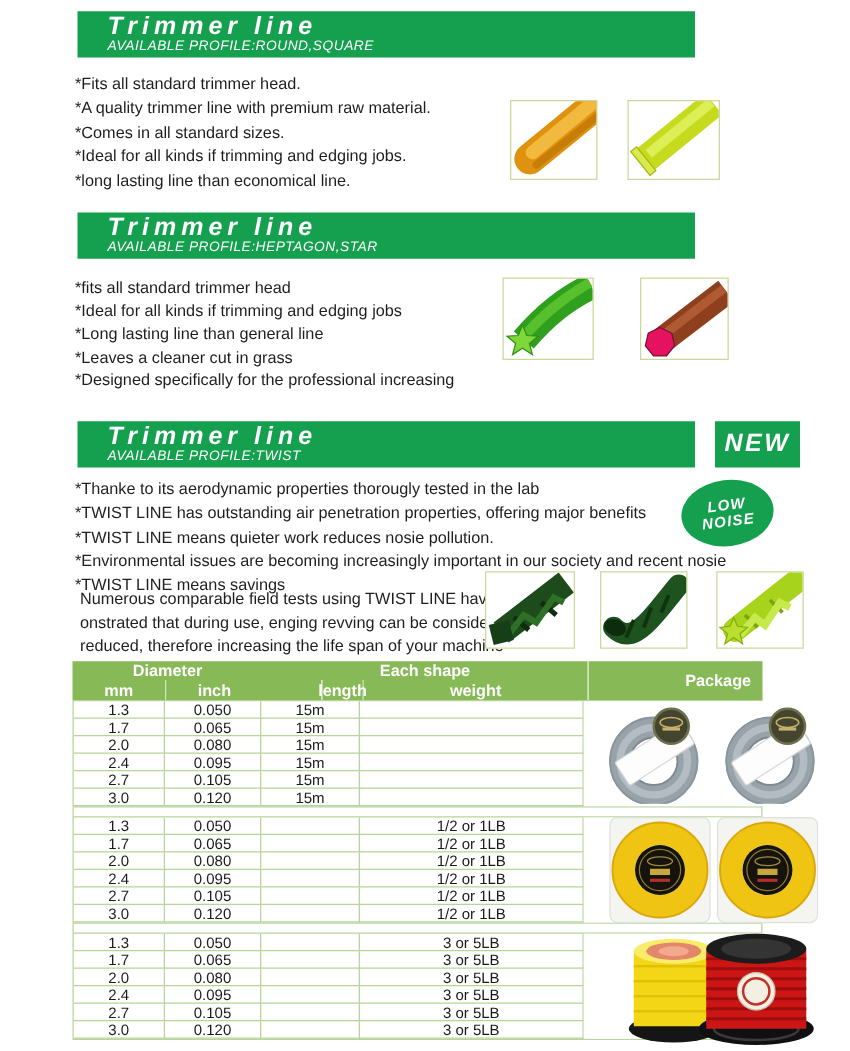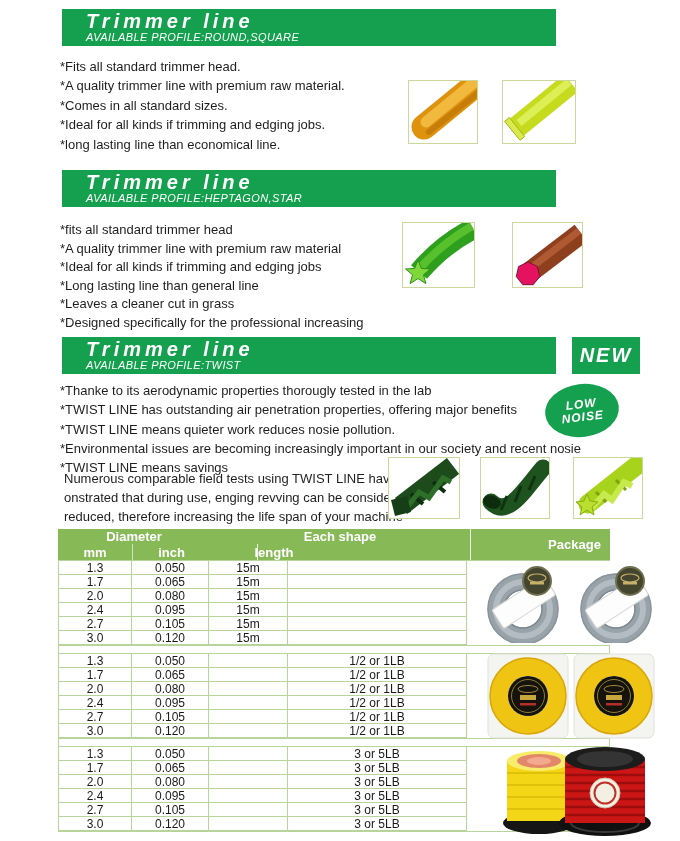--- a/index.html
+++ b/index.html
@@ -118,21 +118,20 @@
     </svg>
   </div>
 
   <div class="bar bar2">
     <div class="t">Trimmer line</div>
     <div class="s">AVAILABLE PROFILE:HEPTAGON,STAR</div>
   </div>
   <ul class="bullets b2">
 
   <li class="bullet">*fits all standard trimmer head</li>
-      <li class="bullet">*A quality trimmer line with premium raw material</li>
       <li class="bullet">*Ideal for all kinds if trimming and edging jobs</li>
       <li class="bullet">*Long lasting line than general line</li>
       <li class="bullet">*Leaves a cleaner cut in grass</li>
       <li class="bullet">*Designed specifically for the professional increasing</li>
     </ul>
   <div class="img-box s2-img1">
     <svg viewBox="0 0 71 64">
       <path d="M16 49 C34 28 50 16 70 6" stroke="#2F9F1E" stroke-width="21" fill="none"></path>
       <path d="M18 44 C36 24 52 13 69 3" stroke="#57C02C" stroke-width="8" fill="none"></path>
       <polygon points="15,37 18.4,45.4 27.4,46 20.5,51.8 22.9,60.6 15,55.6 7.1,60.6 9.5,51.8 2.6,46 11.6,45.4" fill="#7FD83A" stroke="#2F8F1A" stroke-width="1"></polygon>
@@ -196,20 +195,21 @@
   </div>
 
   <div class="spec-table">
     <div class="thead">
       <div class="th th-diameter">Diameter</div>
       <div class="th th-eachshape">Each shape</div>
       <div class="th th-package">Package</div>
       <div class="th th-mm">mm</div>
       <div class="th th-inch">inch</div>
       <div class="th th-length">length</div>
+      <div class="th th-weight">weight</div>
     </div>
     <div id="table-body">
         <div class="tgroup">
           <div class="td col-mm" style="grid-area: 1 / 1;">1.3</div>
           <div class="td col-inch" style="grid-area: 1 / 2;">0.050</div>
           <div class="td col-length" style="grid-area: 1 / 3;">15m</div>
           <div class="td col-weight" style="grid-area: 1 / 4;"></div>
           <div class="td col-mm" style="grid-area: 2 / 1;">1.7</div>
           <div class="td col-inch" style="grid-area: 2 / 2;">0.065</div>
           <div class="td col-length" style="grid-area: 2 / 3;">15m</div>

